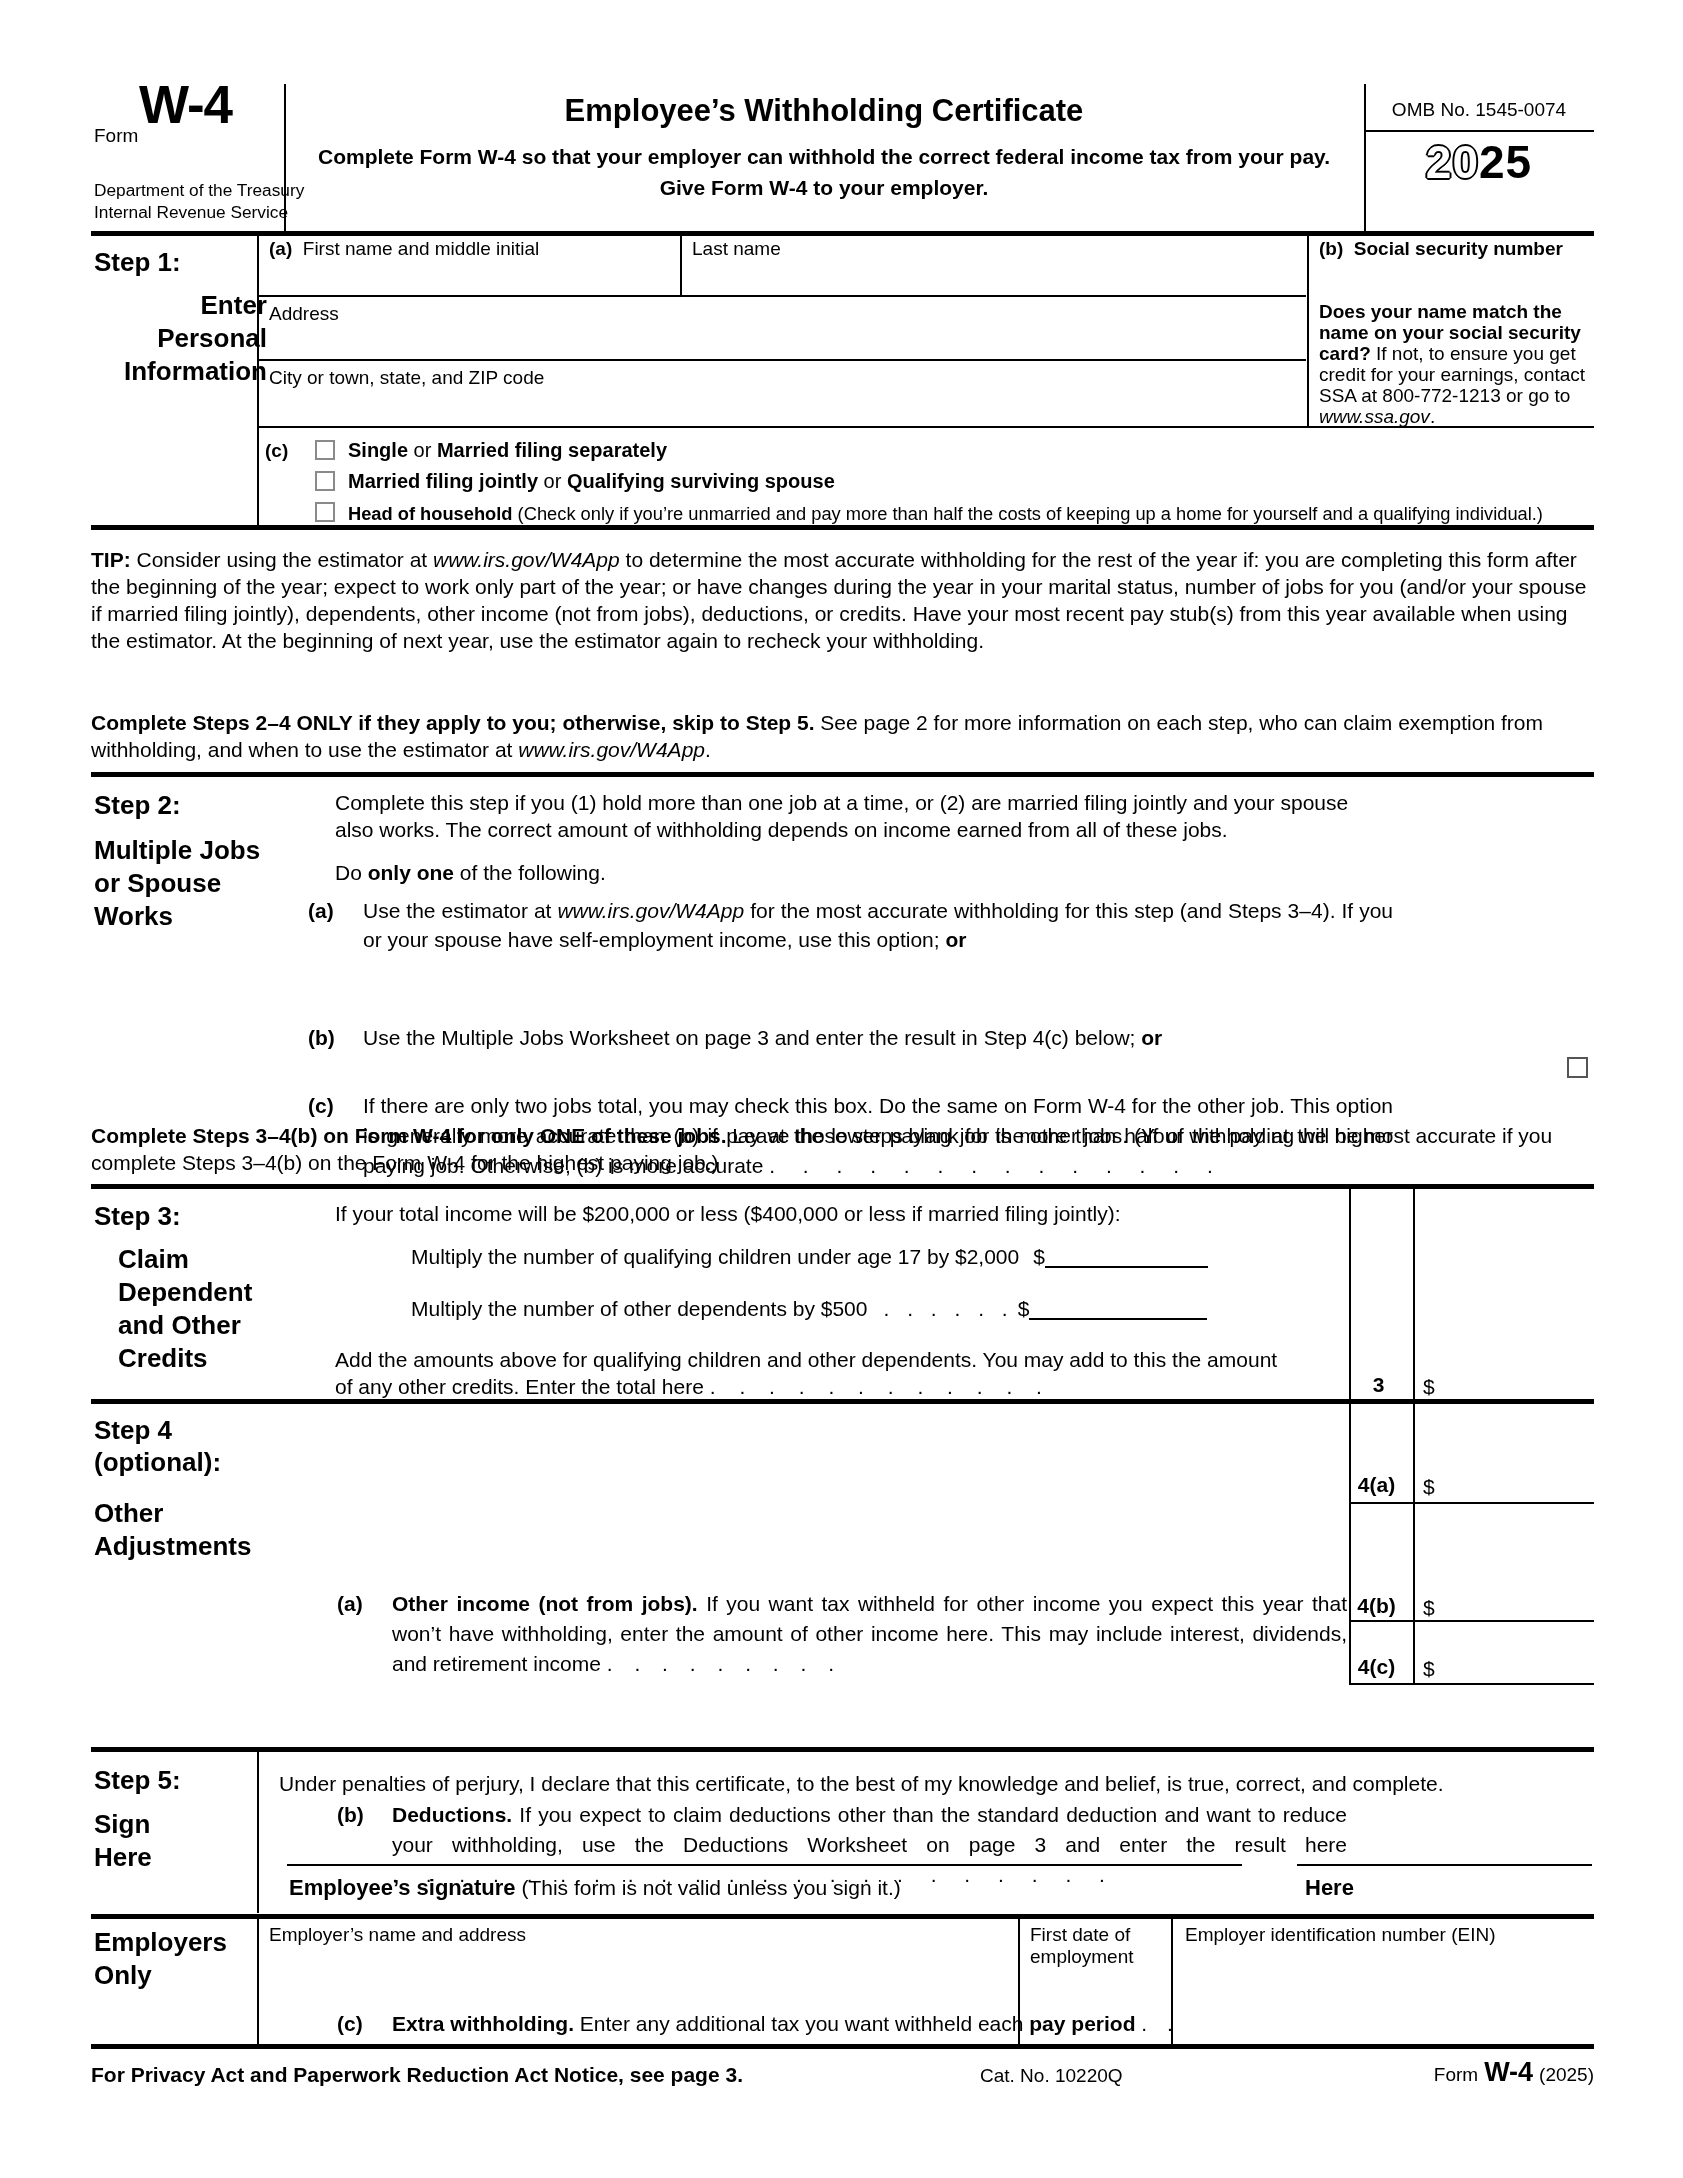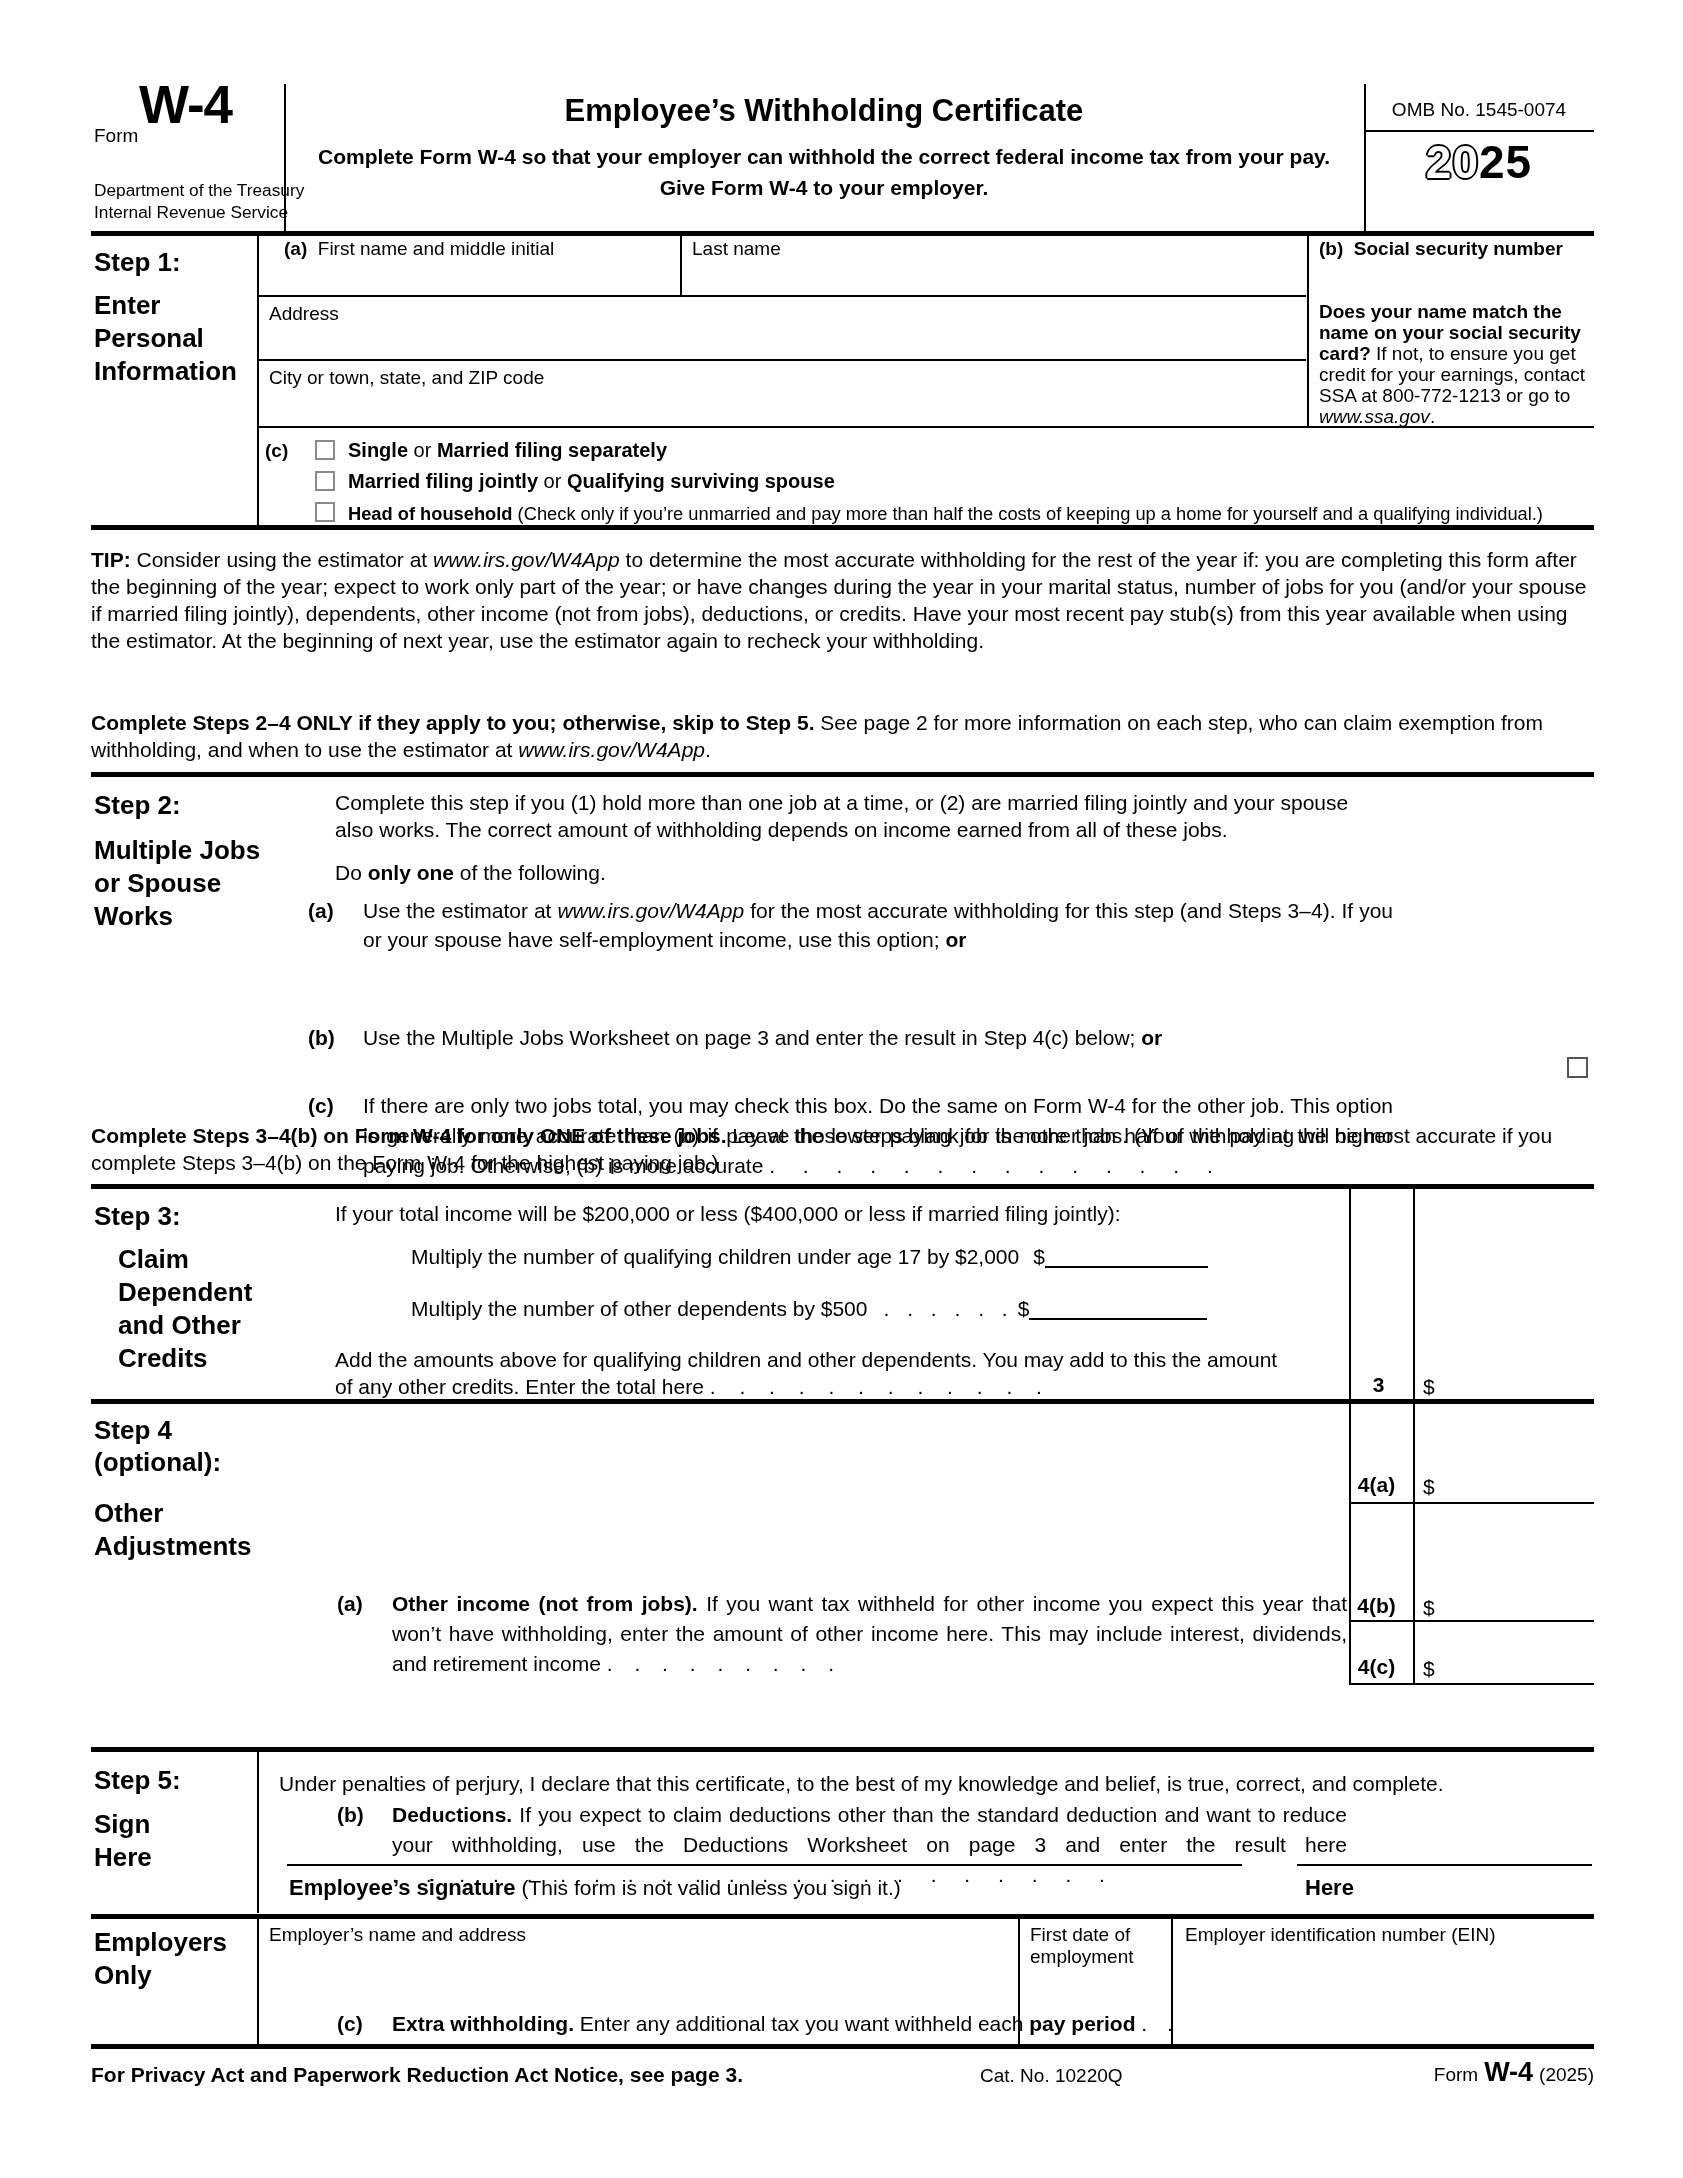--- a/index.html
+++ b/index.html
@@ -52,24 +52,24 @@
   <div class="t b ctr" style="left:297px;top:143px;width:1054px;">Complete Form W-4 so that your employer can withhold the correct federal income tax from your pay.</div>
   <div class="t b ctr" style="left:297px;top:174px;width:1054px;">Give Form W-4 to your employer.</div>
 
   <div class="vl" style="left:1364px;top:84px;height:147px;"></div>
   <div class="t sm ctr" style="left:1366px;top:99px;width:226px;">OMB No. 1545-0074</div>
   <div class="hl" style="left:1366px;top:130px;width:228px;"></div>
   <div class="t year ctr" style="left:1366px;top:149px;width:226px;"><span class="y20">20</span><span class="y25">25</span></div>
 
   <div class="thick" style="left:91px;top:231px;width:1503px;"></div>
   <div class="lbl" style="left:94px;top:246px;">Step 1:</div>
-  <div class="lbl" style="left:94px;top:289px;width:173px;">Enter Personal Information</div>
+  <div class="lbl" style="left:94px;top:289px;width:173px;text-align:right;">Enter Personal Information</div>
   <div class="vl" style="left:257px;top:231px;height:296px;"></div>
 
-  <div class="t sm" style="left:269px;top:238px;margin-left:15px;"><span class="b">(a)</span>&nbsp;&nbsp;<span>First name and middle initial</span></div>
+  <div class="t sm" style="left:269px;top:238px;"><span class="b">(a)</span>&nbsp;&nbsp;<span>First name and middle initial</span></div>
   <div class="vl" style="left:680px;top:231px;height:66px;"></div>
   <div class="t sm" style="left:692px;top:238px;">Last name</div>
   <div class="hl" style="left:257px;top:295px;width:1049px;"></div>
   <div class="field" style="left:259px;top:255px;width:419px;height:38px;"></div>
   <div class="field" style="left:683px;top:255px;width:622px;height:38px;"></div>
 
   <div class="vl" style="left:1307px;top:231px;height:197px;"></div>
   <div class="t sm b" style="left:1319px;top:238px;"><span>(b)</span>&nbsp;&nbsp;<span>Social security number</span></div>
   <div class="field" style="left:1309px;top:259px;width:283px;height:34px;"></div>
 

